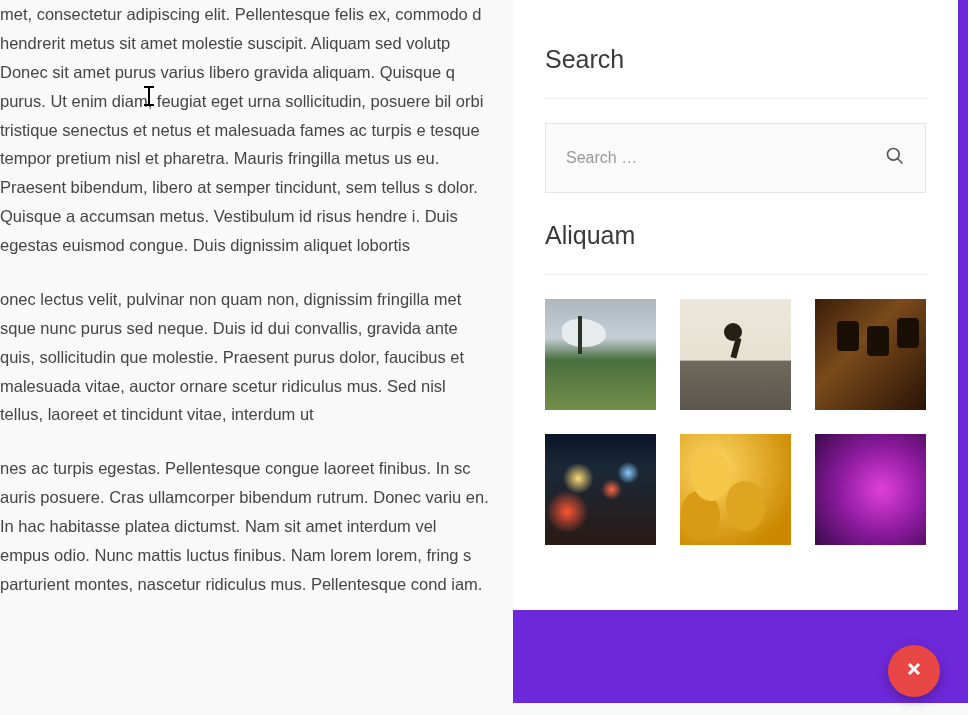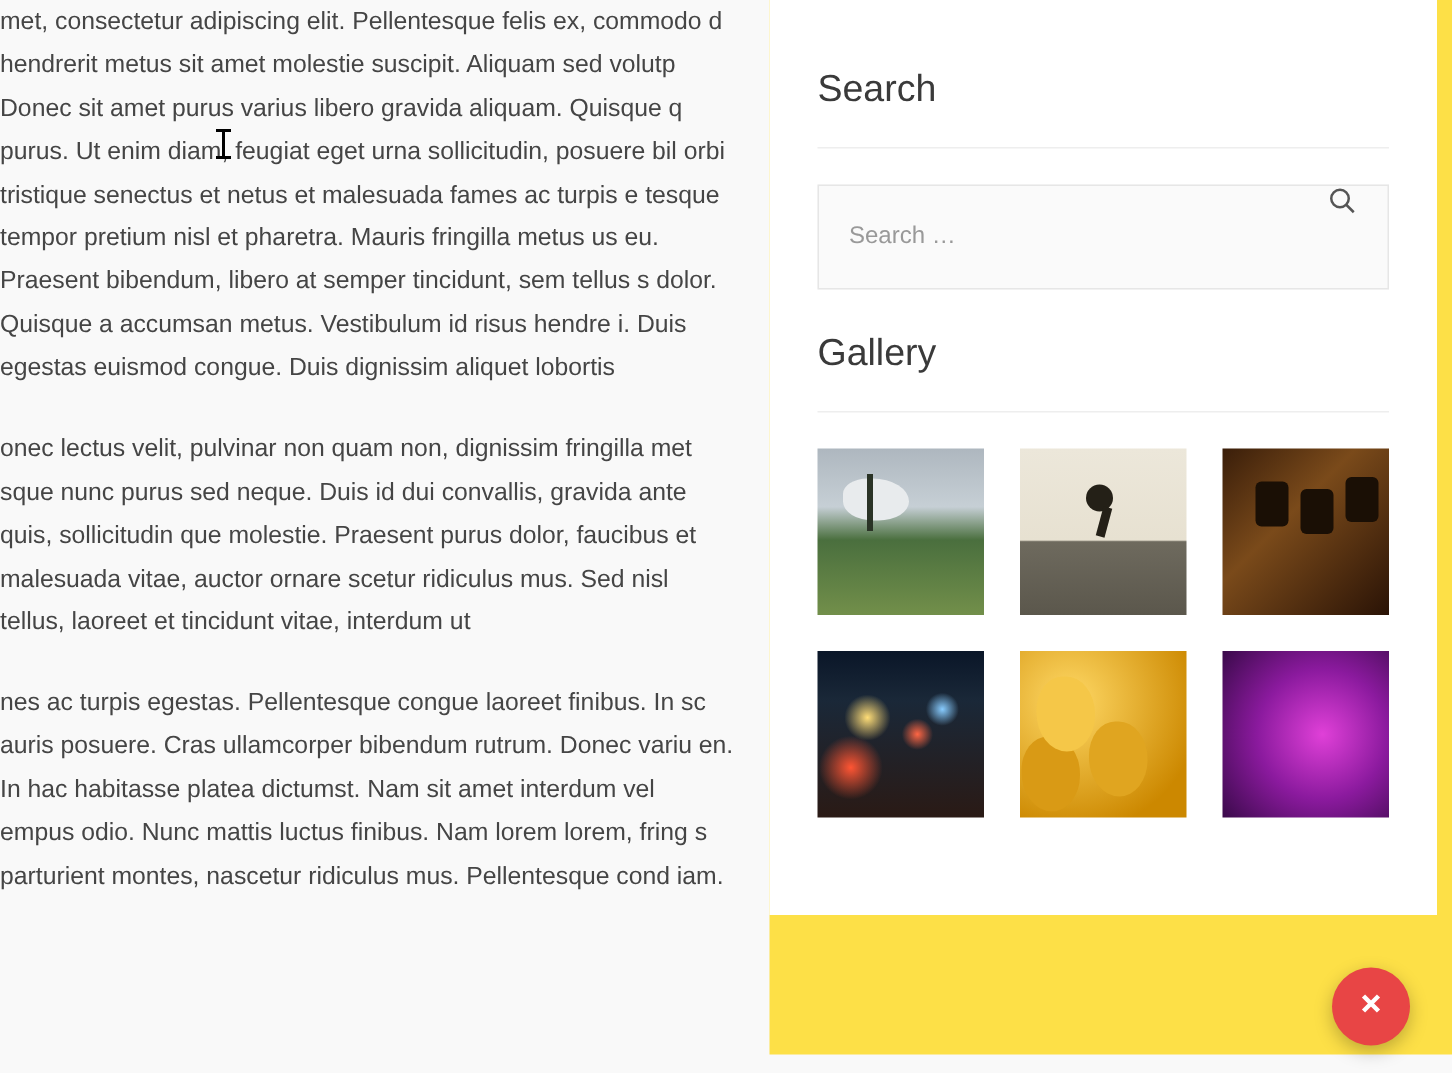--- a/index.html
+++ b/index.html
@@ -18,21 +18,21 @@
       width: 520px;
       font-size: 16.5px;
       line-height: 1.75;
       color: #454545;
     }
     .main-content p { margin-bottom: 25px; }
     .right-panel {
       position: absolute;
       top: 0; right: 0; bottom: 12px;
       width: 455px;
-      background: #fde047;
+      background: #6d28d9;
       padding: 0 10px 0 0;
     }
     .sidebar {
       background: #fff;
       margin: 0 0 0 0;
       padding: 45px 32px 32px 32px;
       height: 610px;
       position: relative;
     }
     .sidebar h2 {
@@ -44,20 +44,21 @@
     .sidebar hr {
       border: none;
       border-top: 1px solid #eee;
       margin-bottom: 24px;
     }
     .search-box {
       display: flex;
       border: 1px solid #e6e6e6;
       background: #fafafa;
       height: 70px;
+      align-items: center;
       padding: 0 20px;
       margin-bottom: 28px;
     }
     .search-box input {
       flex: 1;
       border: none;
       outline: none;
       font-size: 16px;
       color: #777;
       background: transparent;
@@ -142,21 +143,21 @@
     <hr>
     <div class="search-box">
       <input type="text" placeholder="Search …" style="">
       <span class="search-icon">
         <svg viewBox="0 0 24 24">
             <circle cx="10" cy="10" r="7" stroke-width="2"></circle>
             <line x1="15" y1="15" x2="21" y2="21" stroke-width="2"></line>
           </svg>
       </span>
     </div>
-    <h2>Gallery</h2>
+    <h2>Aliquam</h2>
     <hr>
     <div class="gallery-grid">
       <div class="thumb t-landscape"></div>
       <div class="thumb t-jump"></div>
       <div class="thumb t-circuit"></div>
       <div class="thumb t-city"></div>
       <div class="thumb t-yellow"></div>
       <div class="thumb t-purple"></div>
     </div>
   </aside>

